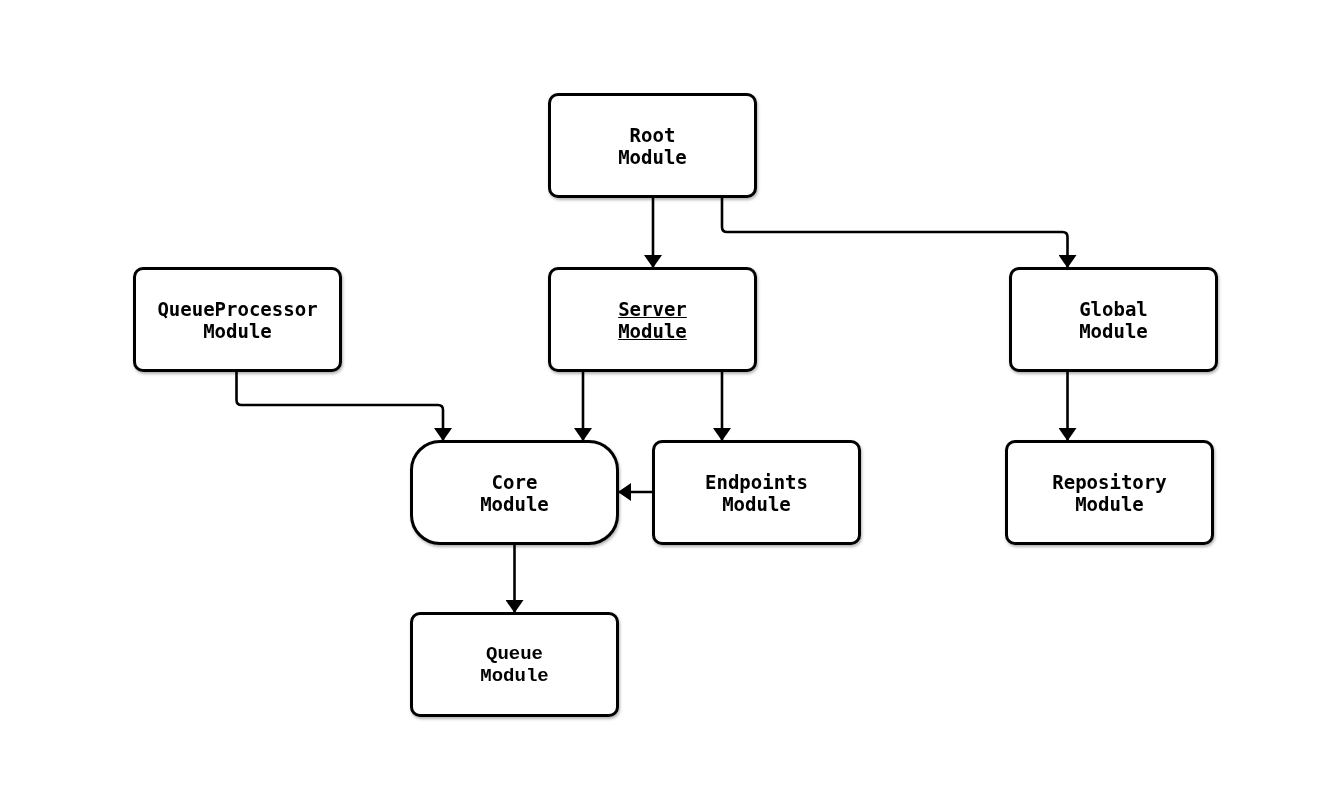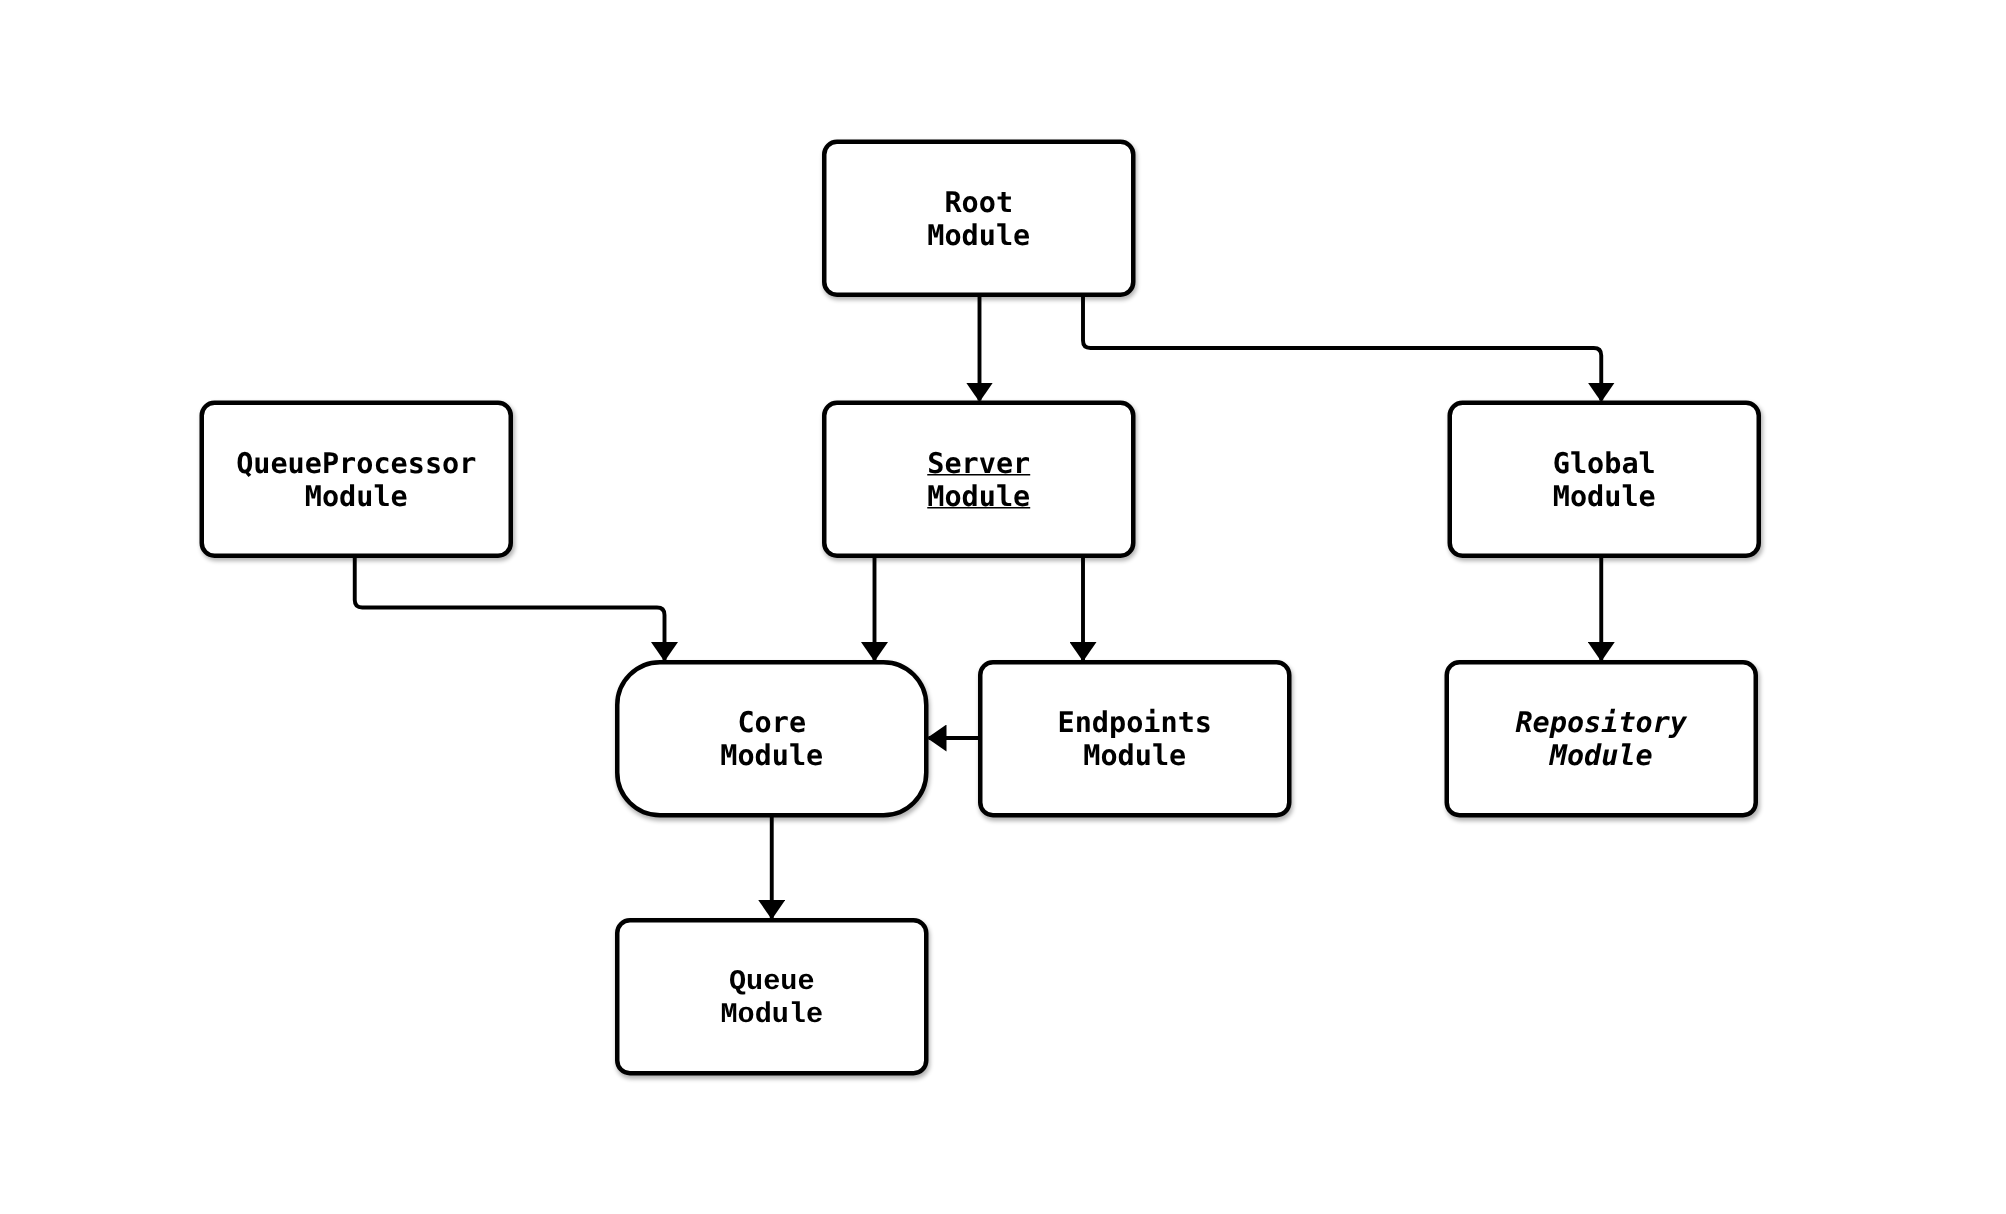--- a/index.html
+++ b/index.html
@@ -44,24 +44,24 @@
     font-weight: bold;
     font-size: 19px;
     line-height: 22px;
     color: #000000;
     text-align: center;
     white-space: pre-line;
   }
   .node-root          { left: 548px; top:  93px; }
   .node-queueprocessor{ left: 133px; top: 267px; align-items: center; }
   .node-server        { left: 548px; top: 267px; text-decoration: underline; }
-  .node-global        { left: 965px; top: 267px; }
+  .node-global        { left: 1009px; top: 267px; }
   .node-core          { left: 410px; top: 440px; border-radius: 30px; }
   .node-endpoints     { left: 652px; top: 440px; }
-  .node-repository    { left: 963px; top: 440px; font-style: italic; }
+  .node-repository    { left: 1005px; top: 440px; }
   .node-queue         { left: 410px; top: 612px; font-family: Liberation Mono, monospace; }
 </style>
 </head>
 <body>
 
 <div class="canvas">
 
   <svg class="edges" viewBox="0 0 1337 809" xmlns="http://www.w3.org/2000/svg">
     <defs>
       <marker id="arrowhead" viewBox="0 0 13 18" refX="12" refY="9" markerWidth="13" markerHeight="18" markerUnits="userSpaceOnUse" orient="auto">

